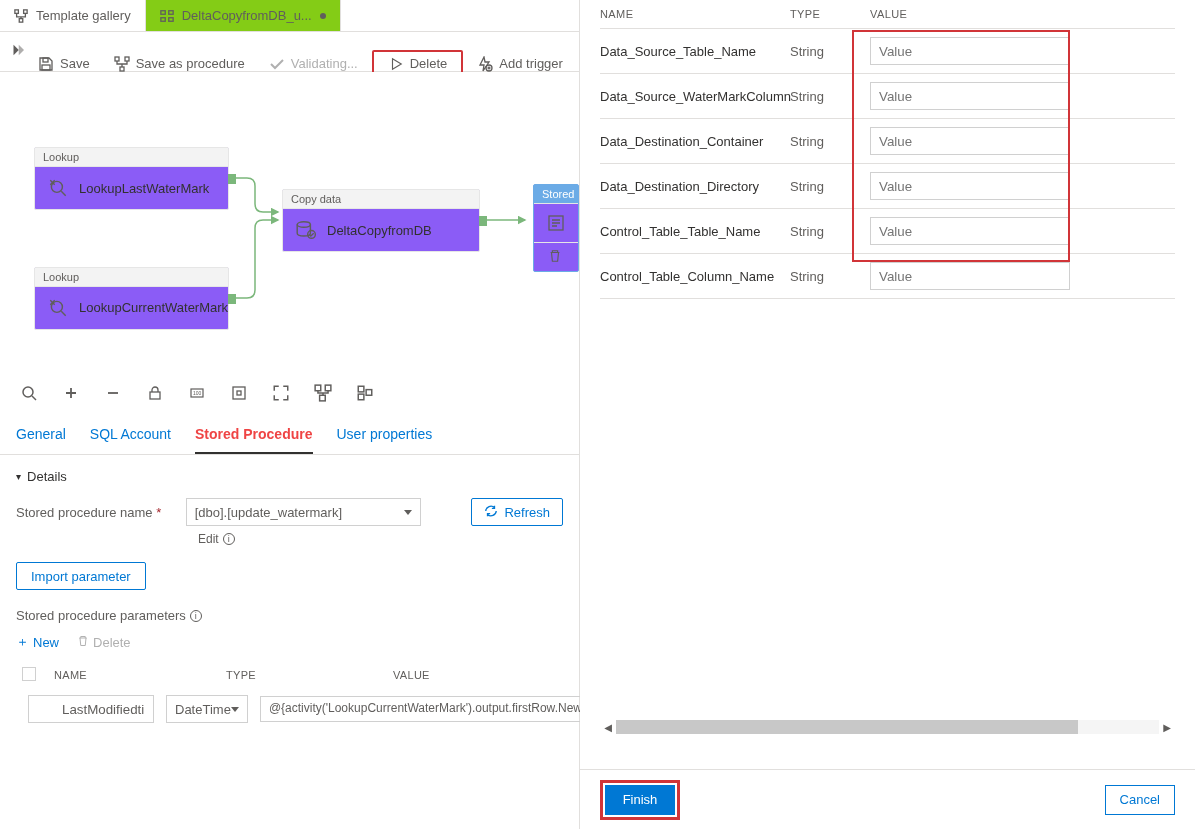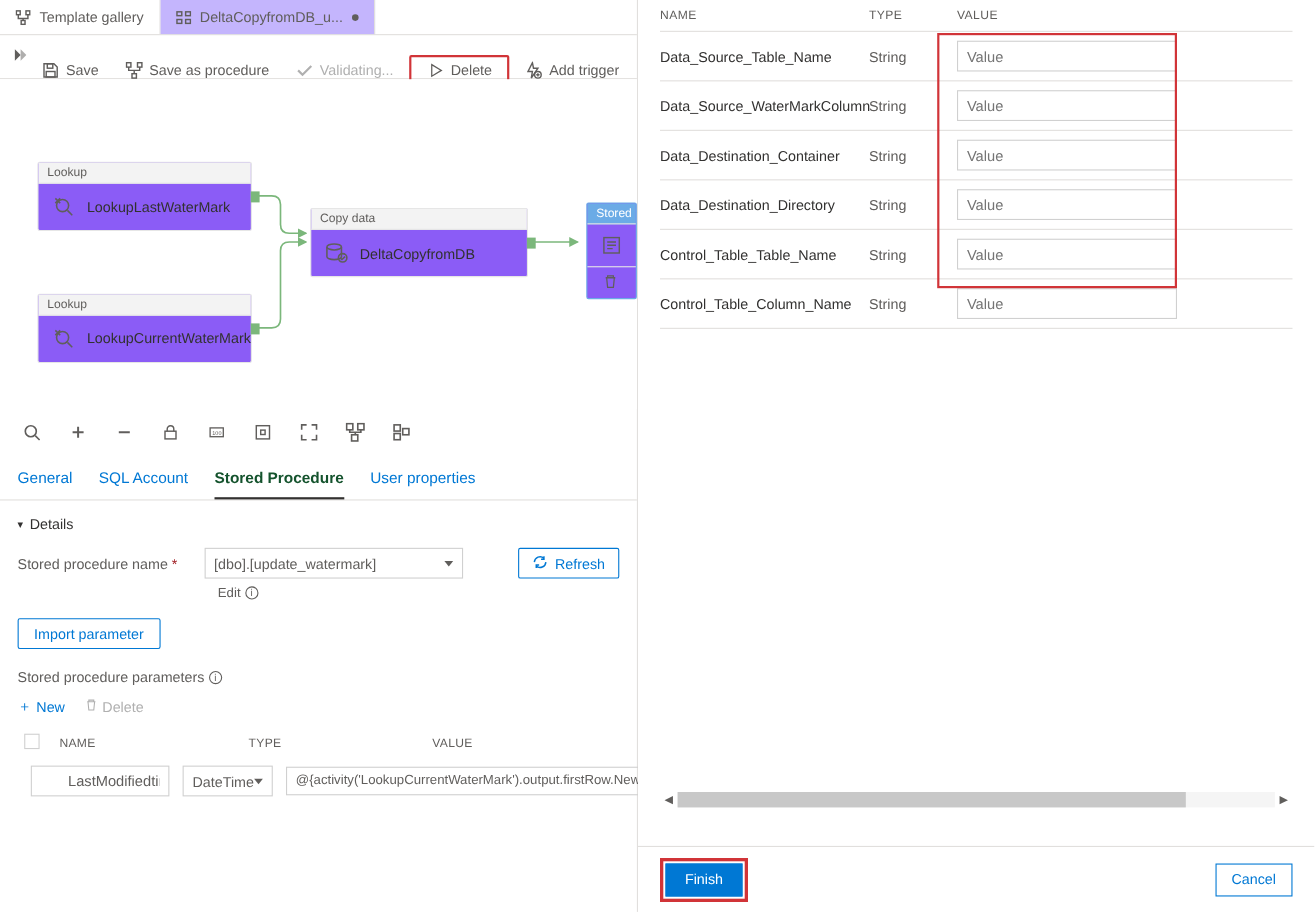--- a/index.html
+++ b/index.html
@@ -43,21 +43,21 @@
     border-bottom: 1px solid var(--panel-border);
     font-size: 13px;
     color: var(--grey-text);
   }
   .tab {
     display: flex; align-items: center;
     padding: 0 14px; gap: 8px;
     border-right: 1px solid var(--panel-border);
     cursor: pointer;
   }
-  .tab.active { background: #c4b5fd; }
+  .tab.active { background: #84cc16; }
   .tab .dirty-dot {
     width: 6px; height: 6px; border-radius: 50%; background: var(--grey-text);
   }
   .tab-icon { width: 14px; height: 14px; display: inline-flex; }
 
   
   .toolbar {
     height: 40px;
     display: flex; align-items: center;
     padding: 0 6px;
@@ -133,21 +133,21 @@
   .canvas-tools .tool { width: 18px; height: 18px; display:inline-flex; align-items:center; justify-content:center; cursor:pointer; }
 
   
   .detail-tabs {
     display: flex; gap: 24px;
     padding: 8px 16px 0 16px;
     border-bottom: 1px solid var(--panel-border);
     font-size: 14px;
   }
   .detail-tab { padding: 6px 0 10px 0; color: var(--blue); cursor: pointer; }
-  .detail-tab.active { color: #14532d; border-bottom: 2px solid #323130; font-weight: 600; }
+  .detail-tab.active { color: #ef4444; border-bottom: 2px solid #323130; font-weight: 600; }
 
   
   .details {
     padding: 14px 16px;
     font-size: 13px;
     color: var(--grey-text);
   }
   .collapse-header { display:flex; align-items:center; gap:6px; color:#323130; margin-bottom: 14px; cursor:pointer; }
   .field-row { display:flex; align-items:center; gap:10px; margin-bottom:6px; }
   .field-label { width: 170px; color: var(--grey-text); }

